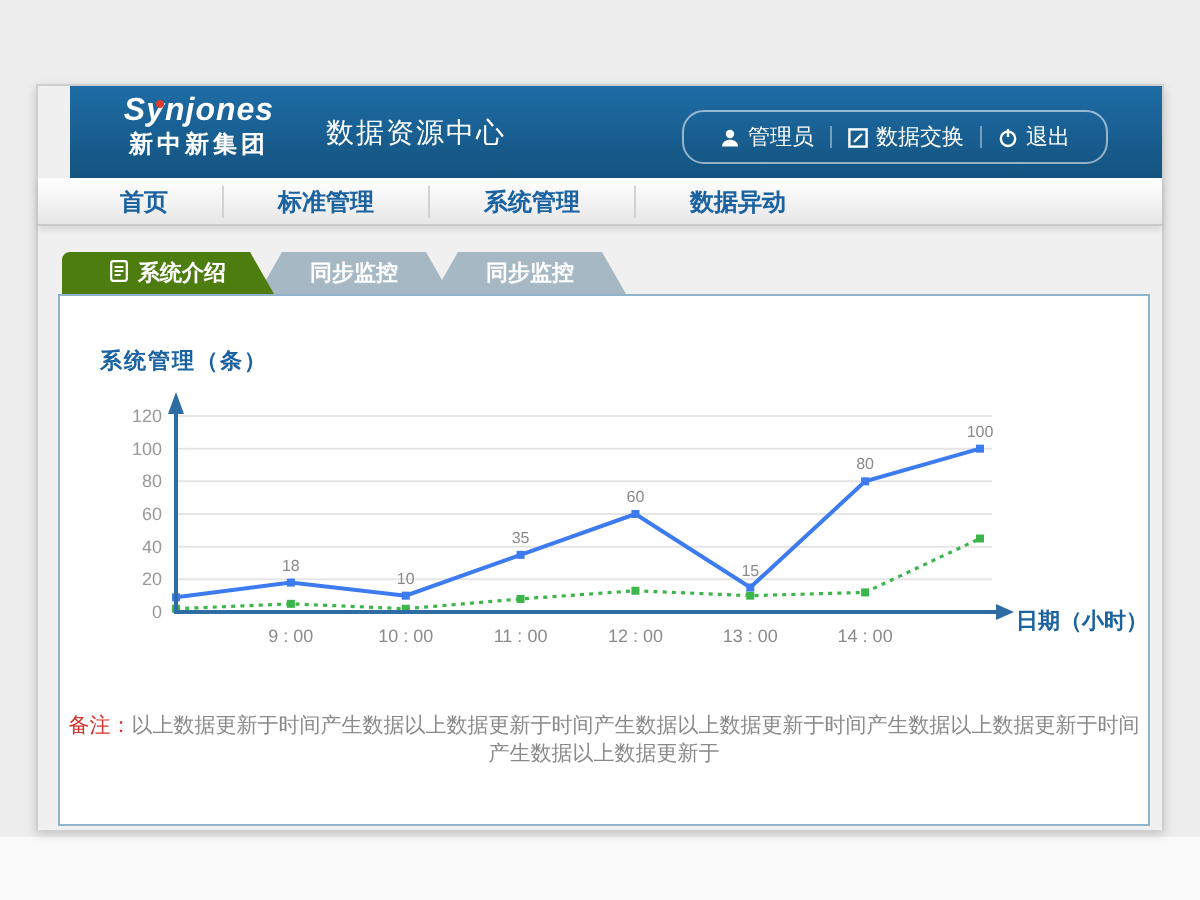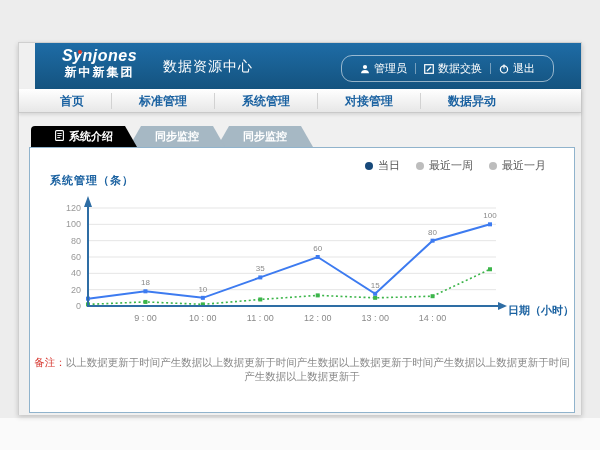--- a/index.html
+++ b/index.html
@@ -46,21 +46,21 @@
   }
   .nav-item:last-child { border-right:none; }
   
   .content { position:relative; height:302px; background:#f0f0f0; }
   .tabs { position:absolute; left:12px; top:13px; display:flex; height:21px; }
   .tab {
     height:21px; display:flex; align-items:center; justify-content:center; gap:5px;
     font-size:11px; font-weight:bold; color:#fff; cursor:pointer;
   }
   .tab.active {
-    width:106px; background:#000000; border-top-left-radius:4px;
+    width:106px; background:#4d7c0f; border-top-left-radius:4px;
     clip-path:polygon(0 0,calc(100% - 12px) 0,100% 100%,0 100%); z-index:3;
   }
   .tab.inactive {
     width:96px; background:#a6b8c4; margin-left:-8px;
     clip-path:polygon(12px 0,calc(100% - 12px) 0,100% 100%,0 100%); z-index:2;
   }
   .tab.inactive + .tab.inactive { z-index:1; }
   .doc-icon { display:block; }
   .panel {
     position:absolute; left:10px; top:34px; width:546px; height:266px;
@@ -127,21 +127,20 @@
           </span>
         <span>退出</span>
       </span>
     </div>
   </header>
 
   <nav class="nav">
     <span class="nav-item">首页</span>
     <span class="nav-item">标准管理</span>
     <span class="nav-item">系统管理</span>
-    <span class="nav-item">对接管理</span>
     <span class="nav-item">数据异动</span>
   </nav>
 
   <div class="content">
 
     <div class="tabs">
       <div class="tab active">
         <span class="doc-icon"><svg width="9" height="11" viewBox="0 0 9 11">
               <rect x="0.6" y="0.6" width="7.8" height="9.8" fill="none" stroke="#fff" stroke-width="1.1" rx="1"></rect>
               <path d="M2.3 3.5h4.4M2.3 5.5h4.4M2.3 7.5h3" stroke="#fff" stroke-width="0.9"></path>
@@ -151,34 +150,20 @@
       <div class="tab inactive">
         <span>同步监控</span>
       </div>
       <div class="tab inactive">
         <span>同步监控</span>
       </div>
     </div>
 
     <div class="panel">
 
-      <div class="radio-row">
-        <span class="radio-item selected">
-          <span class="r-dot"></span>
-          <span>当日</span>
-        </span>
-        <span class="radio-item">
-          <span class="r-dot"></span>
-          <span>最近一周</span>
-        </span>
-        <span class="radio-item">
-          <span class="r-dot"></span>
-          <span>最近一月</span>
-        </span>
-      </div>
 
       <div class="y-label">系统管理（条）</div>
 
       <svg class="chart-svg" width="470" height="150">
           <text x="35" y="121" text-anchor="end" fill="#999" font-size="9">0</text>
           <line x1="42" y1="101.66666666666667" x2="450" y2="101.66666666666667" stroke="#e5e5e5" stroke-width="1"></line>
           <text x="35" y="104.66666666666667" text-anchor="end" fill="#999" font-size="9">20</text>
           <line x1="42" y1="85.33333333333334" x2="450" y2="85.33333333333334" stroke="#e5e5e5" stroke-width="1"></line>
           <text x="35" y="88.33333333333334" text-anchor="end" fill="#999" font-size="9">40</text>
           <line x1="42" y1="69" x2="450" y2="69" stroke="#e5e5e5" stroke-width="1"></line>

